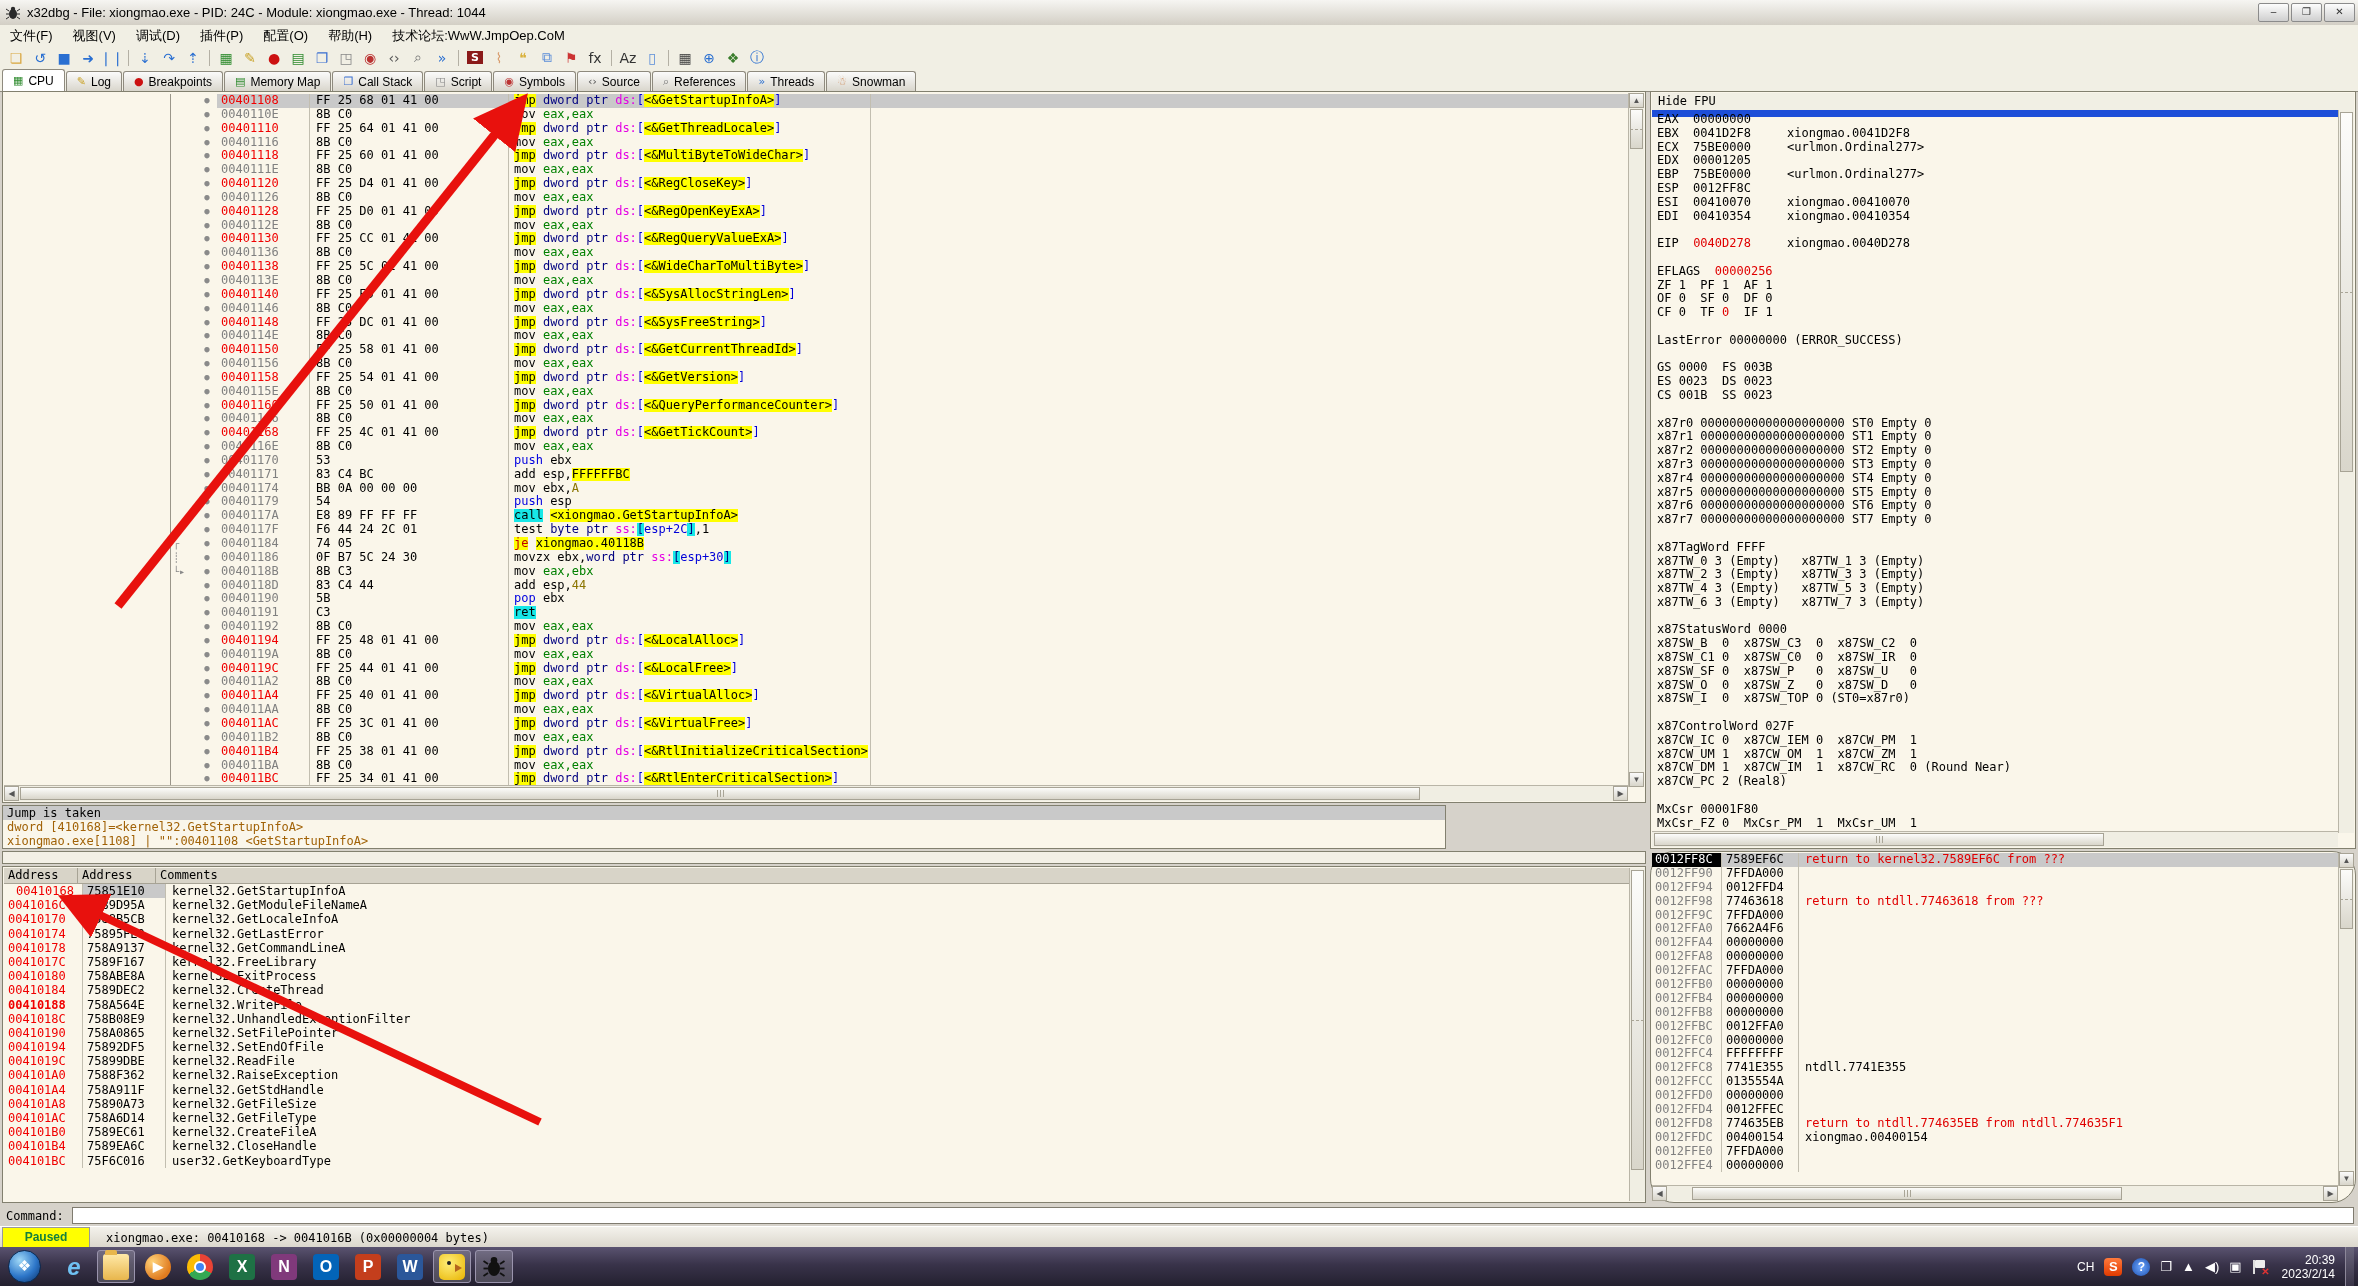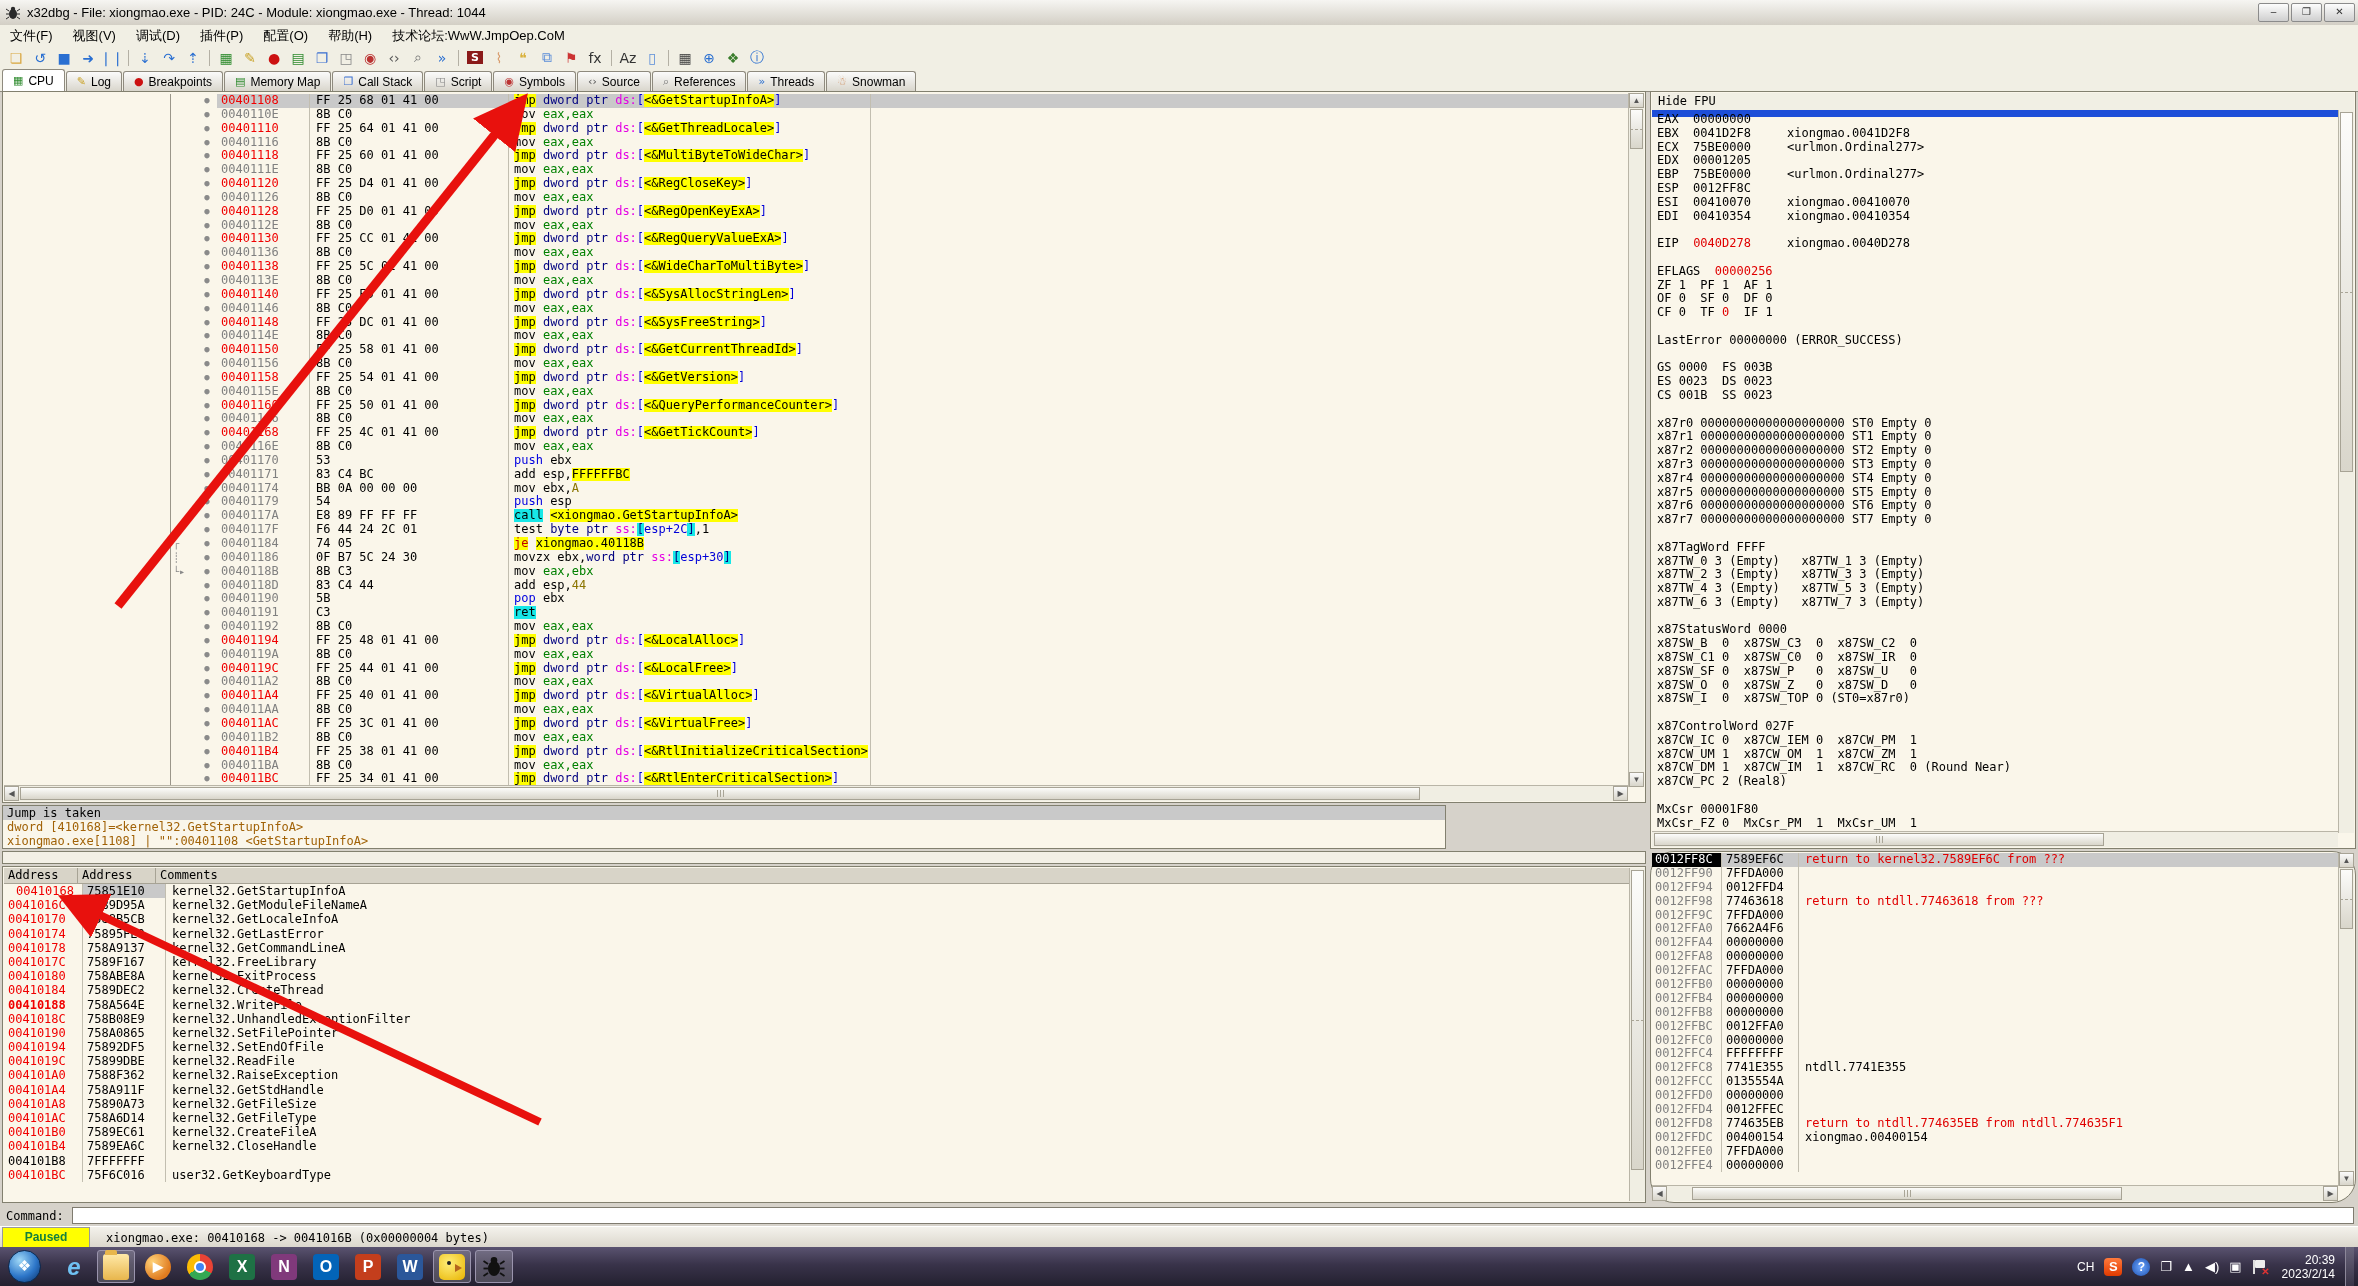--- a/index.html
+++ b/index.html
@@ -469,21 +469,20 @@
       <div class="irow"><span class="i-a" style="color: rgb(240, 0, 0);">0041018C</span><span class="i-v">758B08E9</span><span class="i-c">kernel32.UnhandledExceptionFilter</span></div>
       <div class="irow"><span class="i-a" style="color: rgb(240, 0, 0);">00410190</span><span class="i-v">758A0865</span><span class="i-c">kernel32.SetFilePointer</span></div>
       <div class="irow"><span class="i-a" style="color: rgb(240, 0, 0);">00410194</span><span class="i-v">75892DF5</span><span class="i-c">kernel32.SetEndOfFile</span></div>
       <div class="irow"><span class="i-a" style="color: rgb(240, 0, 0);">0041019C</span><span class="i-v">75899DBE</span><span class="i-c">kernel32.ReadFile</span></div>
       <div class="irow"><span class="i-a" style="color: rgb(240, 0, 0);">004101A0</span><span class="i-v">7588F362</span><span class="i-c">kernel32.RaiseException</span></div>
       <div class="irow"><span class="i-a" style="color: rgb(240, 0, 0);">004101A4</span><span class="i-v">758A911F</span><span class="i-c">kernel32.GetStdHandle</span></div>
       <div class="irow"><span class="i-a" style="color: rgb(240, 0, 0);">004101A8</span><span class="i-v">75890A73</span><span class="i-c">kernel32.GetFileSize</span></div>
       <div class="irow"><span class="i-a" style="color: rgb(240, 0, 0);">004101AC</span><span class="i-v">758A6D14</span><span class="i-c">kernel32.GetFileType</span></div>
       <div class="irow"><span class="i-a" style="color: rgb(240, 0, 0);">004101B0</span><span class="i-v">7589EC61</span><span class="i-c">kernel32.CreateFileA</span></div>
       <div class="irow"><span class="i-a" style="color: rgb(240, 0, 0);">004101B4</span><span class="i-v">7589EA6C</span><span class="i-c">kernel32.CloseHandle</span></div>
-      <div class="irow"><span class="i-a" style="color: rgb(0, 0, 0);">004101B8</span><span class="i-v">7FFFFFFF</span><span class="i-c"></span></div>
       <div class="irow"><span class="i-a" style="color: rgb(240, 0, 0);">004101BC</span><span class="i-v">75F6C016</span><span class="i-c">user32.GetKeyboardType</span></div>
     </div>
   <div class="vsb" style="right:0;top:1px;bottom:1px;">
     <div class="sb-thumb v" style="top:2px;left:1px;width:13px;height:300px;">
         <i></i>
         <i></i>
         <i></i>
       </div>
   </div>
 </div>

